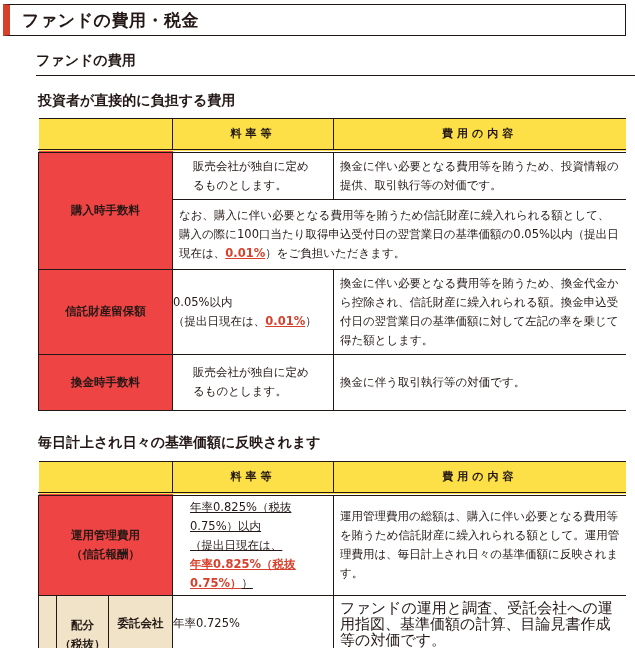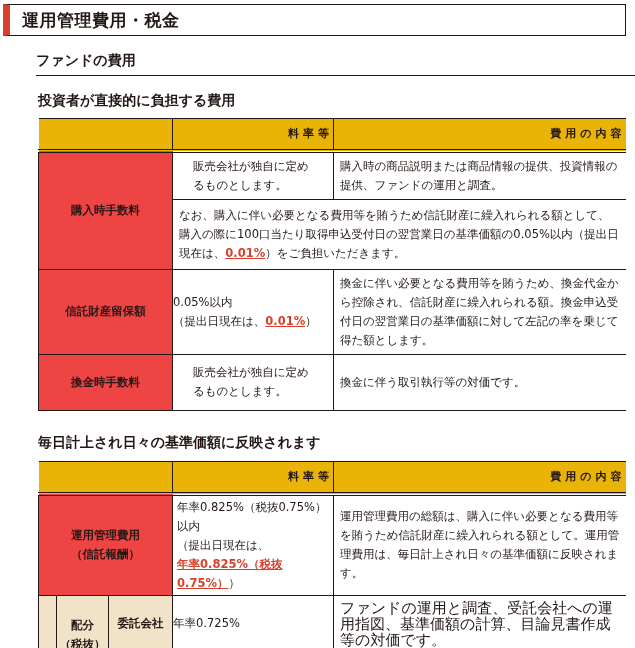--- a/index.html
+++ b/index.html
@@ -28,37 +28,37 @@
     position: absolute; left: 38px; font-size: 14px; font-weight: bold;
   }
 
   table.fee {
     position: absolute; left: 38px; width: 587px;
     border-collapse: collapse; table-layout: fixed; font-size: 11.5px; line-height: 19px;
   }
   table.fee td, table.fee th { border: 1px solid #231815; vertical-align: middle; }
   table.fee tr > *:last-child { border-right: none; }
   table.fee th {
-    background: #eab308; font-weight: bold; font-size: 11px; letter-spacing: 4px;
-    height: 32px; text-align: right; border-bottom: 4px double #231815;
+    background: #fde047; font-weight: bold; font-size: 11px; letter-spacing: 4px;
+    height: 32px; text-align: center; border-bottom: 4px double #231815;
   }
   table.fee th.blank { border-left: none; }
   td.label { background: #ef4444; text-align: center; font-weight: bold; border-left: none; }
   td.rate { text-align: left; }
   td.desc { padding: 4px 6px; text-align: left; }
   td.left { text-align: left; padding: 4px 6px; margin-top: 22px; }
   .red { color: #d7402b; text-decoration: underline; font-weight: bold; }
   .small { font-size: 15px; line-height: 16px; }
   td.sublabel { background: #f1e3c8; text-align: center; font-weight: bold; }
   td.nested-pad { background: #f1e3c8; border: none; border-left: none; }
 </style>
 </head>
 <body>
 
-<div class="title-box">運用管理費用・税金</div>
+<div class="title-box">ファンドの費用・税金</div>
 <div class="title-box-right"></div>
 
 <div class="section-title">ファンドの費用</div>
 
 <div class="subsection-title" style="top:92px;">投資者が直接的に負担する費用</div>
 
 <table class="fee" style="top:118px;">
   <colgroup>
       <col style="width:134px">
       <col style="width:161px">
@@ -66,21 +66,21 @@
     </colgroup>
   <tbody>
       <tr>
     <th class="blank"></th>
     <th>料率等</th>
     <th>費用の内容</th>
   </tr>
   <tr style="height:44px;">
     <td class="label" rowspan="2">購入時手数料</td>
     <td class="rate" style="padding:2px 20px;">販売会社が独自に定めるものとします。</td>
-    <td class="desc">購入時の商品説明または商品情報の提供、投資情報の提供、ファンドの運用と調査。</td>
+    <td class="desc">換金に伴い必要となる費用等を賄うため、投資情報の提供、取引執行等の対価です。</td>
   </tr>
   <tr style="height:70px;">
     <td class="left" colspan="2">
       <span>なお、購入に伴い必要となる費用等を賄うため信託財産に繰入れられる額として、購入の際に100口当たり取得申込受付日の翌営業日の基準価額の0.05%以内（提出日現在は、</span><span class="red">0.01%</span><span>）をご負担いただきます。</span>
     </td>
   </tr>
   <tr style="height:82px;">
     <td class="label">信託財産留保額</td>
     <td class="rate">
       <div>0.05%以内</div>
@@ -110,21 +110,21 @@
       <tr>
     <th class="blank" colspan="3"></th>
     <th>料率等</th>
     <th>費用の内容</th>
   </tr>
   <tr style="height:72px;">
     <td class="label" colspan="3" style="border-bottom:none;">
       <div>運用管理費用</div>
       <div>（信託報酬）</div>
     </td>
-    <td class="left" style="padding:2px 4px;">
+    <td class="left" style="padding:2px 17px;text-decoration:underline;">
       <div>年率0.825%（税抜0.75%）以内</div>
       <div>（提出日現在は、</div>
       <div><span class="red">年率0.825%（税抜0.75%）</span><span>）</span></div>
     </td>
     <td class="desc">運用管理費用の総額は、購入に伴い必要となる費用等を賄うため信託財産に繰入れられる額として。運用管理費用は、毎日計上され日々の基準価額に反映されます。</td>
   </tr>
   <tr style="height:45px;">
     <td class="nested-pad" rowspan="2"></td>
     <td class="sublabel" rowspan="2">
       <div>配分</div>

